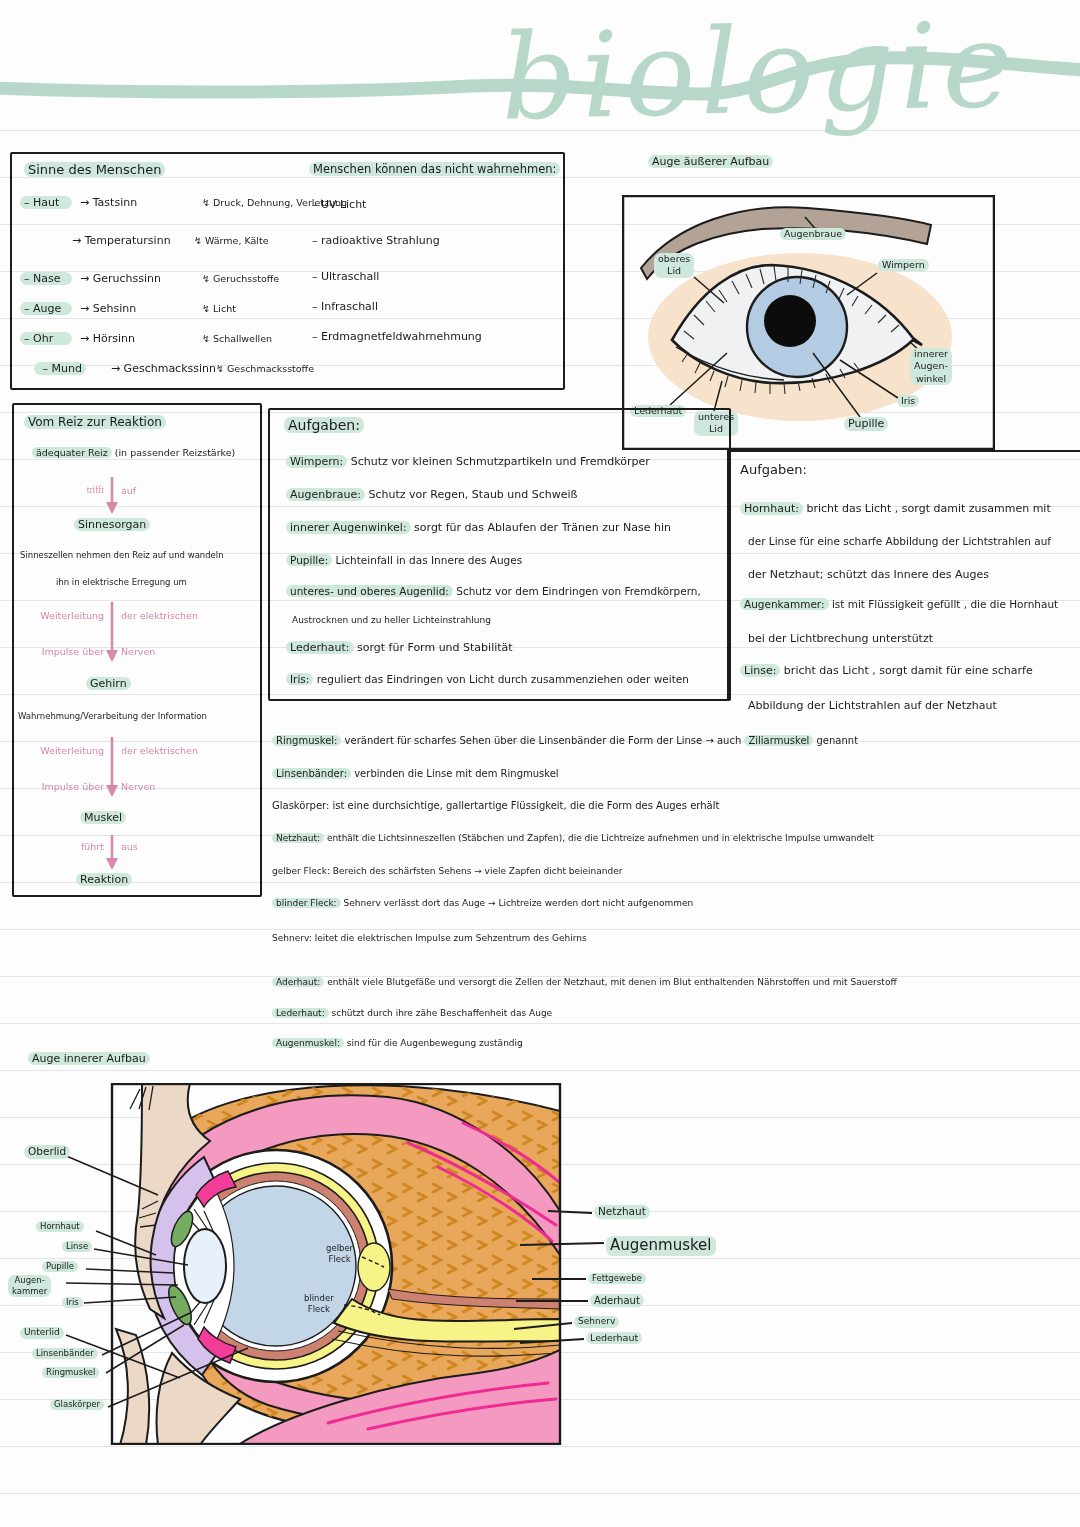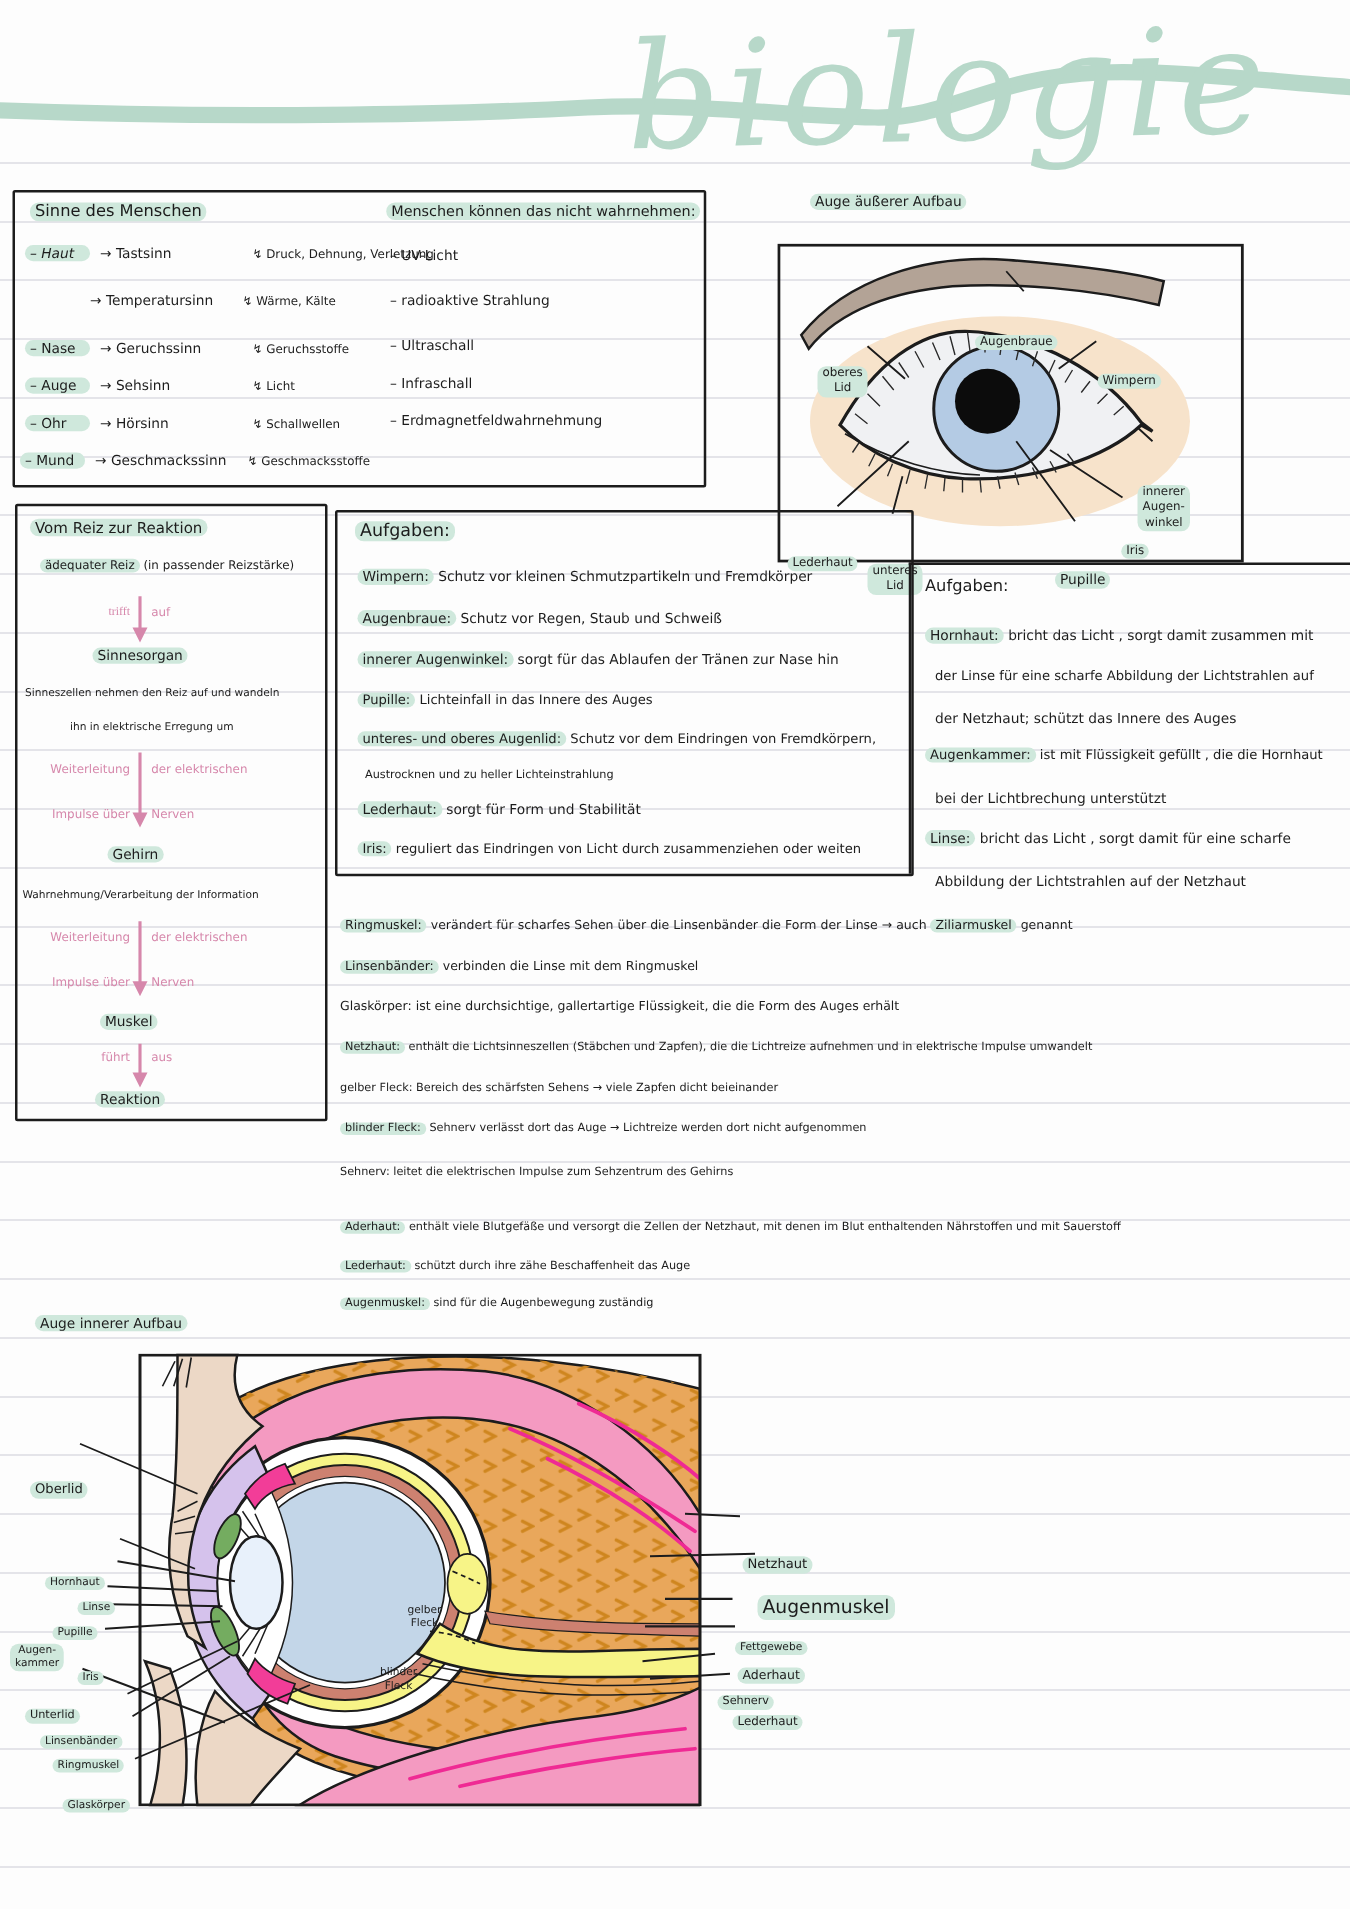--- a/index.html
+++ b/index.html
@@ -4,21 +4,21 @@
 <style>
   html,body{margin:0;padding:0;}
   body{width:1080px;height:1527px;position:relative;background:#fdfdfd;
        font-family:"DejaVu Sans","Liberation Sans",sans-serif;color:#1c1c1c;overflow:hidden;}
   .rules{position:absolute;left:0;right:0;top:84px;bottom:0;z-index:0;
          background:repeating-linear-gradient(transparent 0 45.5px,#e4e4e9 45.5px 47px);}
   .abs{position:absolute;}
   .box{position:absolute;border:2px solid #1c1c1c;border-radius:2px;z-index:2;}
   .hl{background:#cfe8dc;border-radius:7px;padding:0 4px;box-decoration-break:clone;}
   .hl:empty{background:none;padding:0;}
-  .lbl{position:absolute;font-size:9.5px;line-height:1.3;white-space:pre-line;z-index:5;margin-top:40px;}
+  .lbl{position:absolute;font-size:9.5px;line-height:1.3;white-space:pre-line;z-index:5;}
   .hdr{position:absolute;font-size:11px;z-index:5;}
   .txt{position:absolute;font-size:11px;white-space:nowrap;z-index:4;}
   .sm{font-size:9.5px;}
   .pk{color:#d687ab;}
   .gloss-line{position:absolute;left:272px;font-size:10px;white-space:nowrap;z-index:4;}
   .row{display:flex;align-items:baseline;}
   svg{display:block;}
   .ctr{text-align:center;}
 </style>
 </head>
@@ -28,21 +28,21 @@
 
 <svg class="abs" style="left:0;top:0;width:1080px;height:160px;z-index:1;" viewBox="0 0 1080 160">
   <path d="M-6,88 C180,95 360,92 470,86 C560,82 625,93 700,94 C760,95 792,62 880,58 C950,56 1020,66 1086,70" fill="none" stroke="#b7d8c9" stroke-width="13" stroke-linecap="round"></path>
   <text x="760" y="112" text-anchor="middle" font-family="DejaVu Serif, Liberation Serif, serif" font-style="italic" font-size="118" letter-spacing="5" fill="#b7d8c9" transform="rotate(-1.5 760 112)">biologie</text>
 </svg>
 
 <div class="box" style="left:10px;top:152px;width:551px;height:234px;">
   <span class="hdr hl" style="left:12px;top:8px;font-size:13px;">Sinne des Menschen</span>
 
   <div class="txt row" style="left:8px;top:42px;width:280px;">
-    <span class="hl" style="width:44px;flex:none;font-style:italic;">– Haut</span>
+    <span class="hl" style="width:44px;flex:none;">– Haut</span>
     <span style="width:122px;flex:none;margin-left:8px;">→ Tastsinn</span>
     <span class="sm">↯ Druck, Dehnung, Verletzung</span>
   </div>
   <div class="txt row" style="left:8px;top:80px;width:280px;">
     <span class="hl" style="width:44px;flex:none;"></span>
     <span style="width:122px;flex:none;margin-left:8px;">→ Temperatursinn</span>
     <span class="sm">↯ Wärme, Kälte</span>
   </div>
   <div class="txt row" style="left:8px;top:118px;width:280px;">
     <span class="hl" style="width:44px;flex:none;">– Nase</span>
@@ -52,21 +52,21 @@
   <div class="txt row" style="left:8px;top:148px;width:280px;">
     <span class="hl" style="width:44px;flex:none;">– Auge</span>
     <span style="width:122px;flex:none;margin-left:8px;">→ Sehsinn</span>
     <span class="sm">↯ Licht</span>
   </div>
   <div class="txt row" style="left:8px;top:178px;width:280px;">
     <span class="hl" style="width:44px;flex:none;">– Ohr</span>
     <span style="width:122px;flex:none;margin-left:8px;">→ Hörsinn</span>
     <span class="sm">↯ Schallwellen</span>
   </div>
-  <div class="txt row" style="left:4px;top:208px;width:280px;">
+  <div class="txt row" style="left:22px;top:208px;width:280px;text-align:right;">
     <span class="hl" style="width:44px;flex:none;">– Mund</span>
     <span style="width:122px;flex:none;margin-left:8px;">→ Geschmackssinn</span>
     <span class="sm">↯ Geschmacksstoffe</span>
   </div>
 
   <span class="hdr hl" style="left:297px;top:8px;font-size:11.5px;">Menschen können das nicht wahrnehmen:</span>
   <span class="txt" style="left:300px;top:44px;">– UV-Licht</span>
   <span class="txt" style="left:300px;top:80px;">– radioaktive Strahlung</span>
   <span class="txt" style="left:300px;top:116px;">– Ultraschall</span>
   <span class="txt" style="left:300px;top:146px;">– Infraschall</span>

